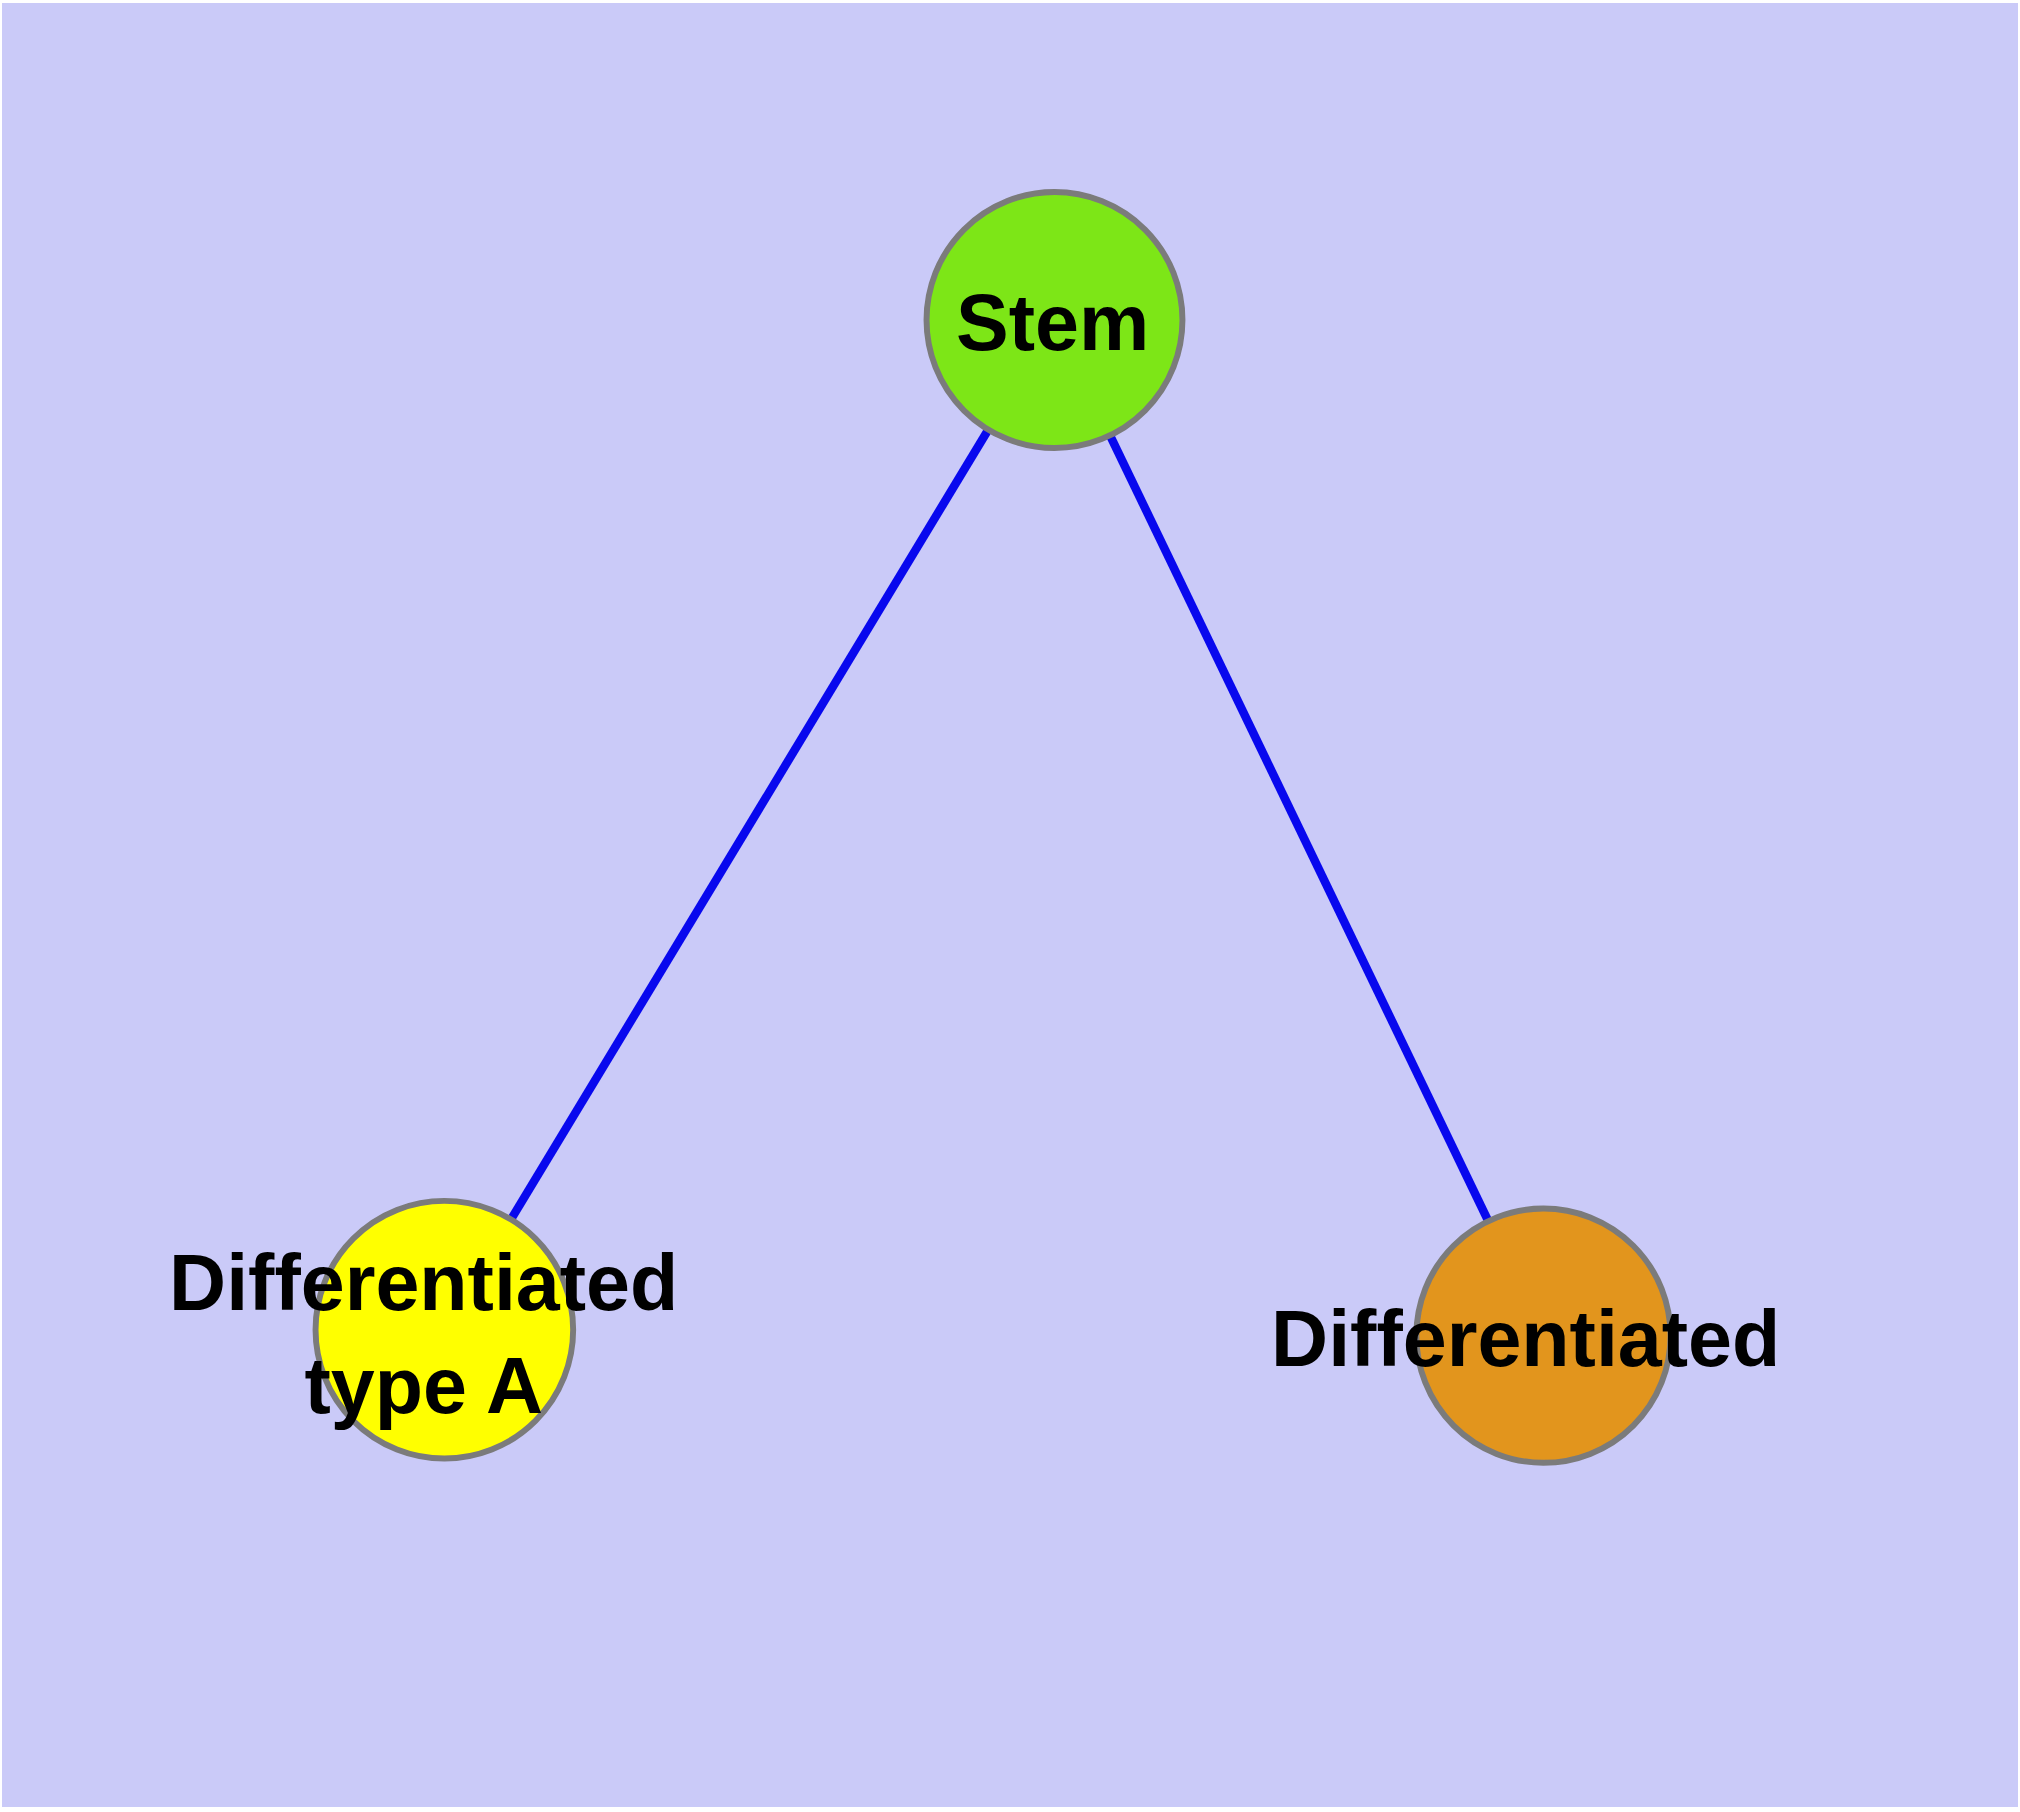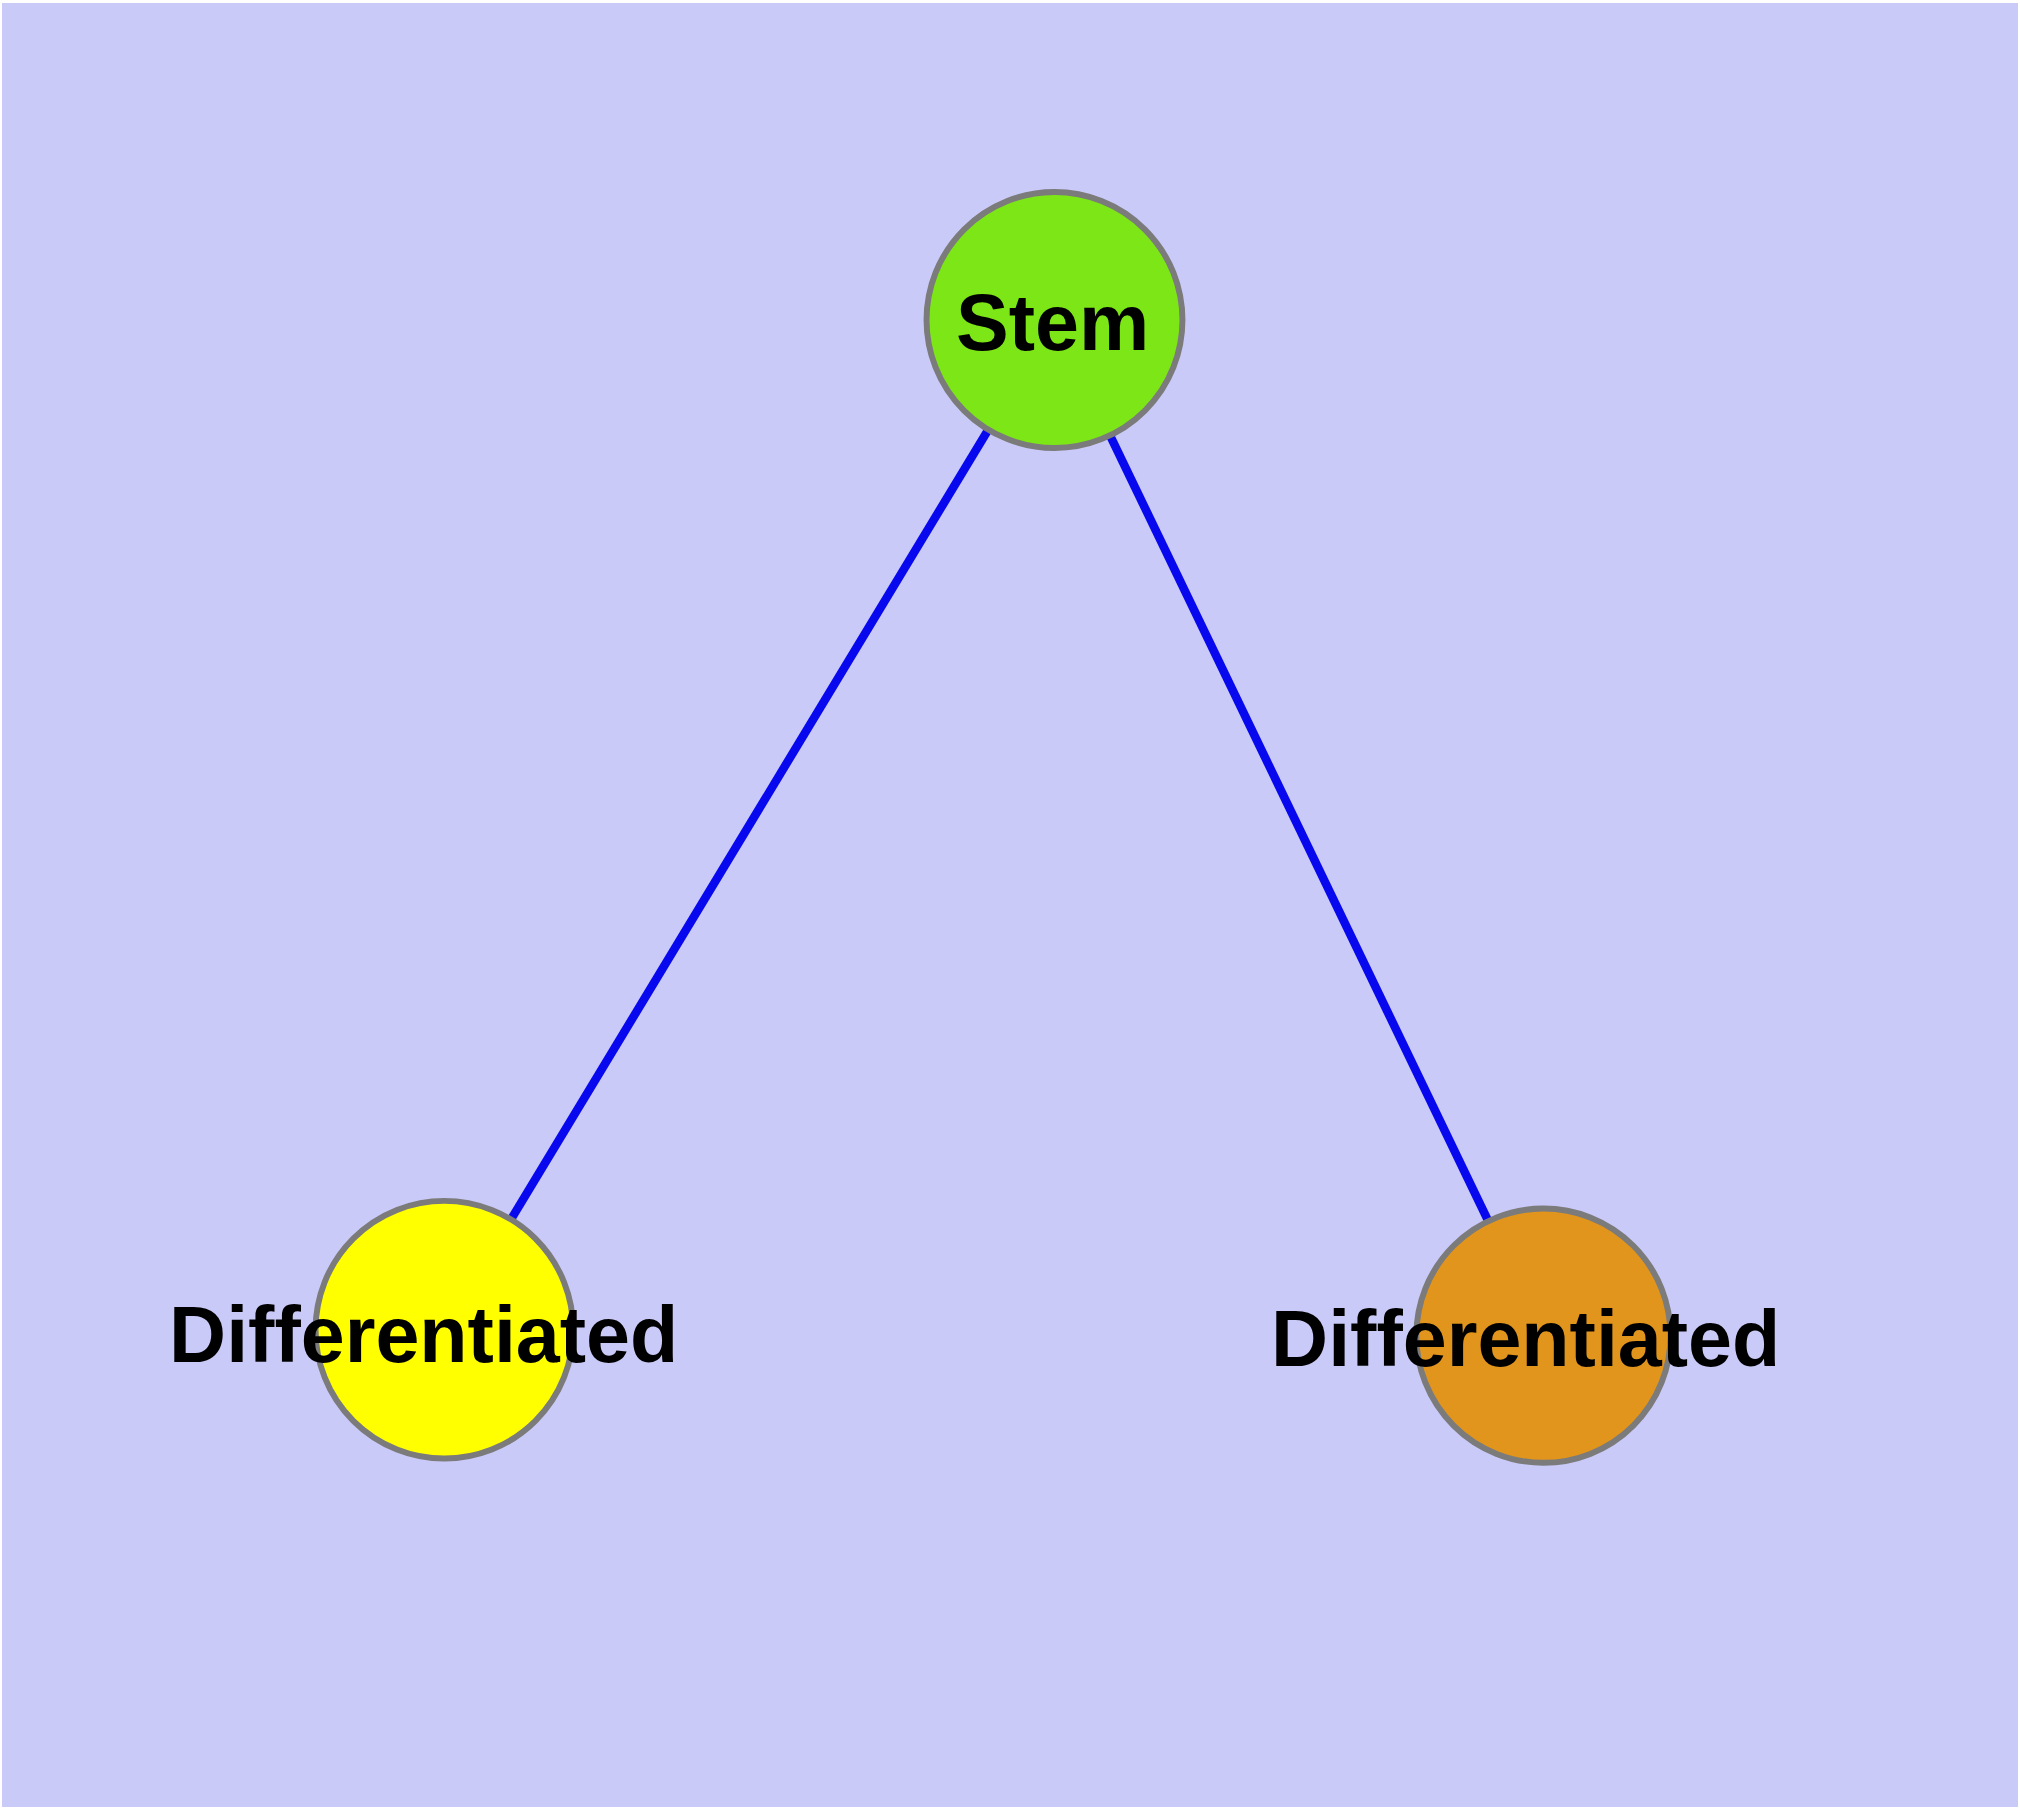--- a/index.html
+++ b/index.html
@@ -61,20 +61,21 @@
       <circle cx="522" cy="1565" r="152" fill="#ffff00" stroke="#7b7b7b" stroke-width="7"></circle>
       <circle cx="1819" cy="1572" r="150" fill="#e2951d" stroke="#7b7b7b" stroke-width="7"></circle>
     </svg>
 
     <div class="node-label" style="left: 1051px; top: 320px; font-size: 79px;">
       <span>Stem</span>
     </div>
 
     <div class="node-label" style="left: 422px; top: 1332px; font-size: 79px;">
       <span>Differentiated</span>
+      <span>type A</span>
     </div>
 
     <div class="node-label" style="left: 1524px; top: 1336px; font-size: 79px;">
       <span>Differentiated</span>
     </div>
   </div>
 </div>
 
 
 </body></html>

